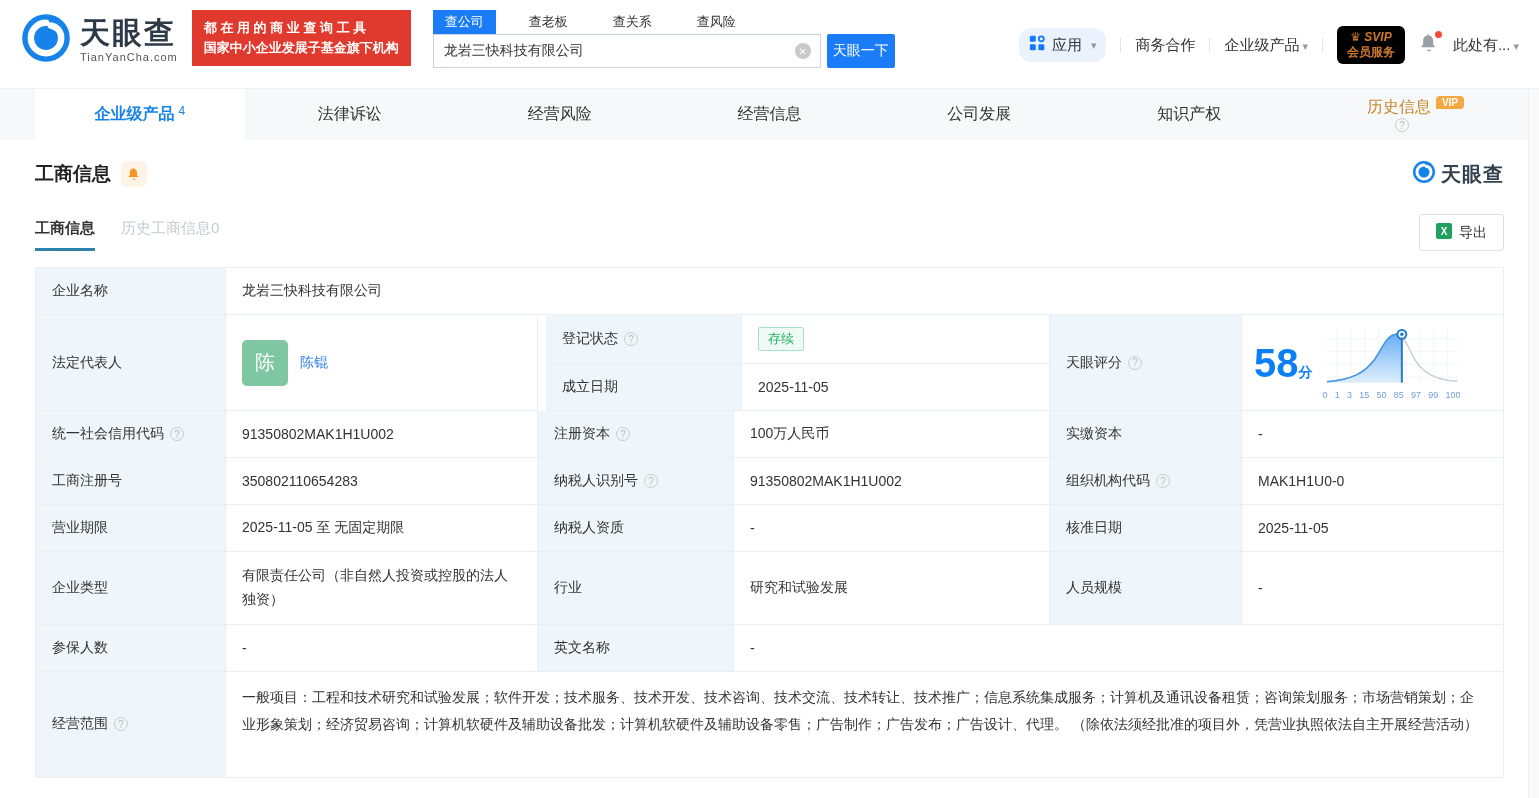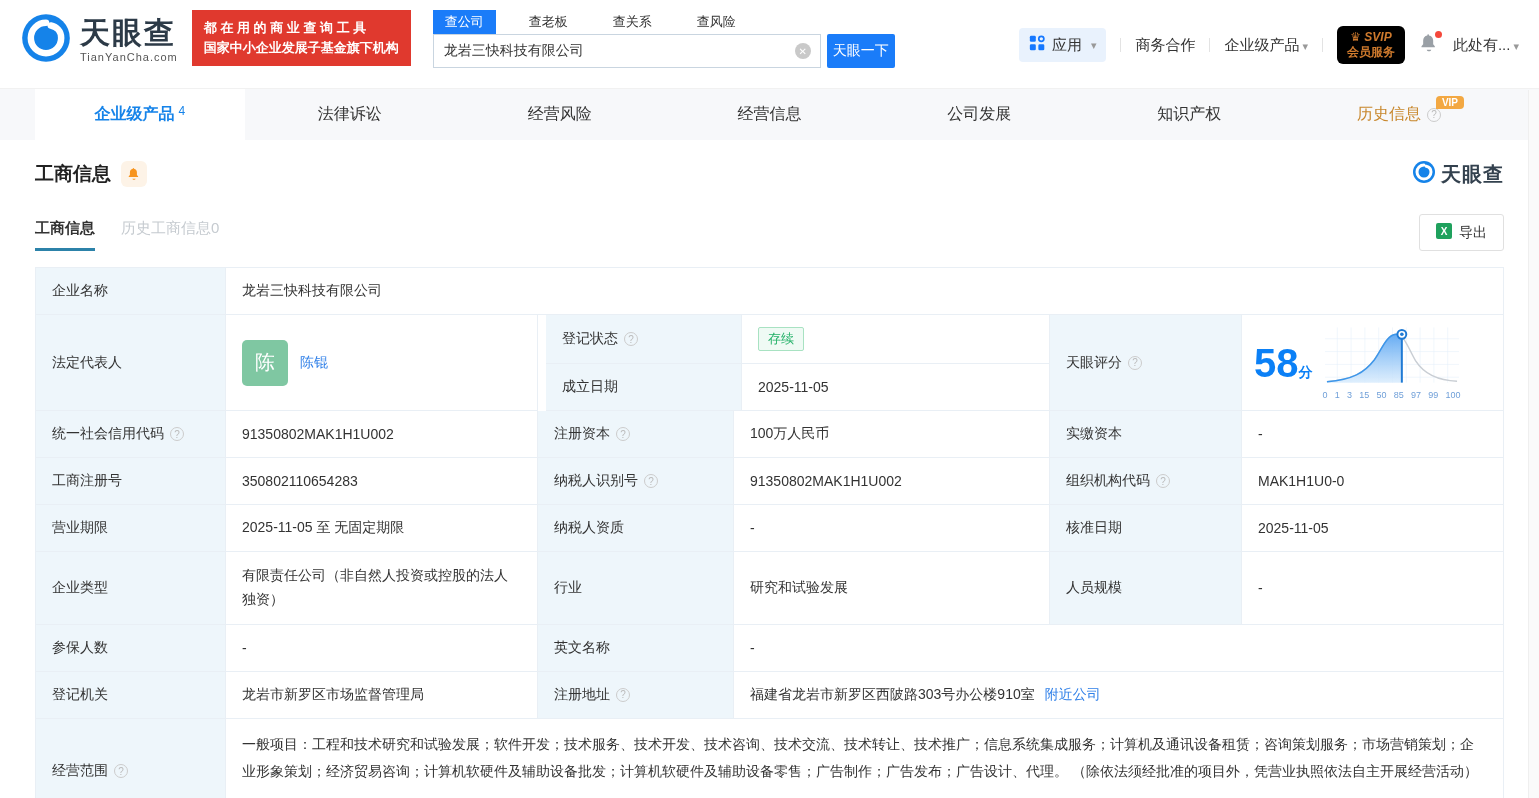--- a/index.html
+++ b/index.html
@@ -16,37 +16,37 @@
   .stabs { display:flex; gap:21px; font-size:13px; }
   .stab { padding:3px 12px; color:#333; cursor:pointer; }
   .stab.on { background:#1a7cf9; color:#fff; }
   .srow { display:flex; margin-top:0px; }
   .sinput-wrap { position:relative; }
   .sinput { width:388px; height:34px; border:1px solid #c9d5e0; padding:0 34px 0 10px; font-size:14px; color:#333; outline:none; font-family:inherit; }
   .clear-ic { position:absolute; right:10px; top:9px; width:16px; height:16px; border-radius:50%; background:#c9c9c9; color:#fff; font-size:10px; display:flex; align-items:center; justify-content:center; cursor:pointer; }
   .clear-ic::after { content:"✕"; }
   .sbtn { height:34px; width:68px; margin-left:6px; background:#1a7cf9; color:#fff; border:none; font-size:14px; cursor:pointer; font-family:Liberation Mono, monospace; border-radius:2px; }
   .top-right { margin-left:auto; display:flex; align-items:center; gap:14px; margin-top:16px; white-space:nowrap; }
-  .apps-chip { display:flex; align-items:center; gap:6px; background:#e9f2fd; border-radius:4px; padding:7px 10px; font-size:15px; color:#333; cursor:pointer; }
+  .apps-chip { display:flex; align-items:center; gap:6px; background:#e9f2fd; border-radius:12px; padding:7px 10px; font-size:15px; color:#333; cursor:pointer; }
   .caret::after { content:"▾"; color:#999; font-size:11px; margin-left:3px; }
   .nav-item { font-size:15px; color:#333; cursor:pointer; }
   .nav-sep { width:1px; height:14px; background:#e3e3e3; }
   .svip { background:#000000; border-radius:6px; padding:4px 10px; text-align:center; line-height:1.25; cursor:pointer; }
   .svip .l1 { color:#cf7a2d; font-size:12px; font-weight:bold; font-style:italic; }
   .svip .l1 .crown { font-style:normal; }
   .svip .l2 { color:#cf7a2d; font-size:12px; font-weight:bold; }
   .bell-wrap { position:relative; cursor:pointer; }
   .red-dot { position:absolute; top:-2px; right:-3px; width:7px; height:7px; border-radius:50%; background:#f5483b; }
 
   
   .main-tabs { display:flex; background:#f7f8fa; border-top:1px solid #f1f1f1; height:52px; padding:0 35px; }
   .mtab { flex:1; display:flex; align-items:center; justify-content:center; font-size:16px; color:#333; cursor:pointer; position:relative; }
   .mtab.on { background:#fff; color:#1583e9; font-weight:bold; }
   .mtab .cnt { font-size:12px; color:#1583e9; margin-left:4px; transform:translateY(-4px); font-weight:normal; }
-  .mtab.vip-tab { color:#c8872c; }
+  .mtab.vip-tab { color:#c8872c;flex-direction:column; }
   .vip-ribbon { position:absolute; top:7px; right:40px; background:#f3a842; color:#fff; font-size:10px; font-weight:bold; padding:1px 6px; border-radius:4px 4px 4px 0; }
   .help { display:inline-flex; width:14px; height:14px; border:1px solid #ccc; border-radius:50%; color:#bbb; font-size:10px; align-items:center; justify-content:center; margin-left:6px; flex:none; cursor:pointer; }
   .help::after { content:"?"; }
 
   
   .content { padding:0 35px; }
   .sec-hdr { display:flex; align-items:center; justify-content:space-between; margin-top:20px; }
   .sec-title-wrap { display:flex; align-items:center; gap:10px; }
   .sec-title { font-size:19px; font-weight:bold; color:#222; }
   .bell-chip { width:26px; height:26px; background:#fdf3e7; border-radius:6px; display:flex; align-items:center; justify-content:center; cursor:pointer; }
@@ -331,32 +331,20 @@
         <div class="cell w6">-</div>
       </div>
 
       <div class="trow">
         <div class="cell lbl w1">参保人数</div>
         <div class="cell w2">-</div>
         <div class="cell lbl w3">英文名称</div>
         <div class="cell grow">-</div>
       </div>
 
-      <div class="trow">
-        <div class="cell lbl w1">登记机关</div>
-        <div class="cell w2">龙岩市新罗区市场监督管理局</div>
-        <div class="cell lbl w3">
-            <span>注册地址</span>
-            <span class="help"></span>
-          </div>
-        <div class="cell grow">
-          <span>福建省龙岩市新罗区西陂路303号办公楼910室</span>
-          <span class="link" style="margin-left:10px;">附近公司</span>
-        </div>
-      </div>
 
       <div class="trow" style="min-height:106px;">
         <div class="cell lbl w1">
             <span>经营范围</span>
             <span class="help"></span>
           </div>
         <div class="cell grow scope-val">一般项目：工程和技术研究和试验发展；软件开发；技术服务、技术开发、技术咨询、技术交流、技术转让、技术推广；信息系统集成服务；计算机及通讯设备租赁；咨询策划服务；市场营销策划；企业形象策划；经济贸易咨询；计算机软硬件及辅助设备批发；计算机软硬件及辅助设备零售；广告制作；广告发布；广告设计、代理。 （除依法须经批准的项目外，凭营业执照依法自主开展经营活动）</div>
       </div>
 
     </div>

